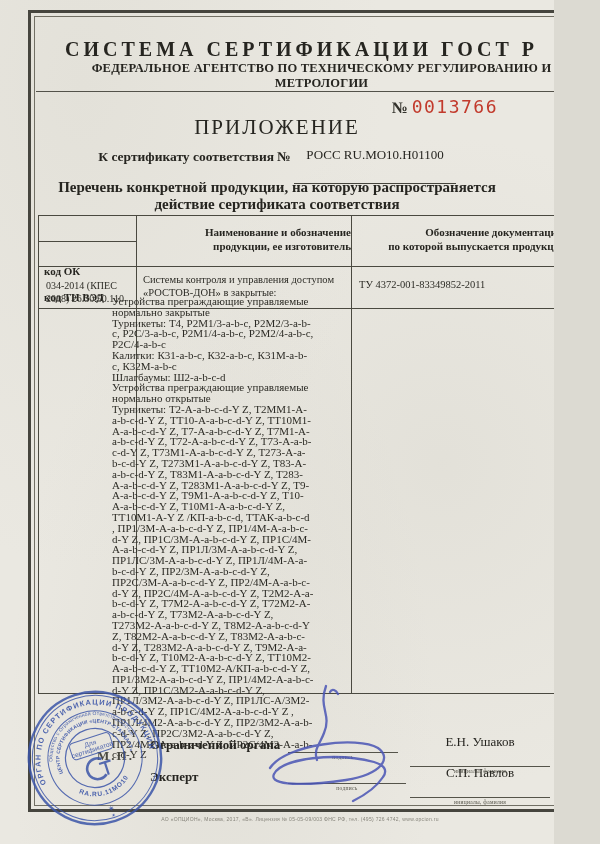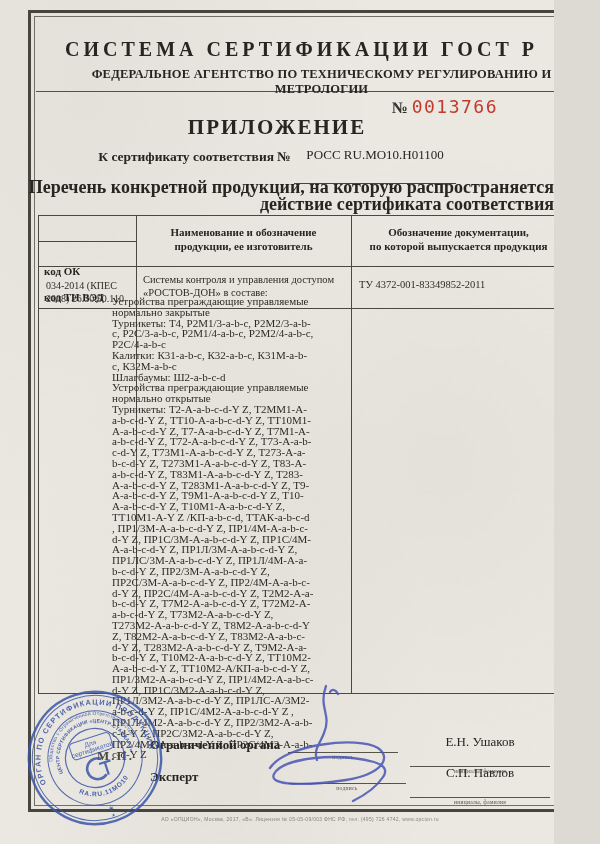--- a/index.html
+++ b/index.html
@@ -14,36 +14,36 @@
       radial-gradient(ellipse at 15% 10%, rgba(214,212,202,.35), transparent 45%),
       radial-gradient(ellipse at 80% 55%, rgba(210,208,198,.30), transparent 50%),
       radial-gradient(ellipse at 40% 85%, rgba(205,203,193,.25), transparent 45%),
       #eae8e1;
     color:#2d2c26;
   }
   .frame{position:absolute;left:28px;top:10px;width:542px;height:796px;border:3px solid #46453e;}
   .frame::after{content:"";position:absolute;inset:3px;border:1px solid #716f64;}
   .header-band{position:absolute;left:36px;top:17px;width:531px;height:74px;border-bottom:1.5px solid #53524a;text-align:center;}
   .header-title{margin-top:21px;font-size:20px;font-weight:bold;letter-spacing:4px;color:#262520;}
-  .header-subtitle{margin-top:6px;font-size:12.5px;font-weight:bold;letter-spacing:.2px;color:#262520;padding-left:40px;}
+  .header-subtitle{font-size:12.5px;font-weight:bold;letter-spacing:.2px;color:#262520;padding-left:40px;}
   .form-number{position:absolute;top:96px;right:56px;white-space:nowrap;}
   .form-number .no{font-size:16px;font-weight:bold;color:#33322c;}
   .form-number .digits{font-family:"DejaVu Sans Mono",monospace;font-size:18px;color:#c23a2c;letter-spacing:1.5px;}
-  .appendix-title{position:absolute;top:115px;left:0;width:100%;text-align:center;font-size:21px;font-weight:bold;letter-spacing:2px;color:#262520;}
+  .appendix-title{position:absolute;top:115px;left:0;width:100%;text-align:center;font-size:21px;font-weight:normal;letter-spacing:2px;color:#262520;}
   .cert-line{position:absolute;top:149px;left:0;width:100%;text-align:center;font-size:13.5px;color:#262520;}
   .cert-line .lbl{font-weight:bold;}
   .cert-line .val{display:inline-block;border-bottom:1.3px solid #45443c;padding:0 12px 20px;font-size:13px;position:relative;top:-2px;}
-  .subject{position:absolute;top:179px;left:0;width:100%;text-align:right;font-weight:bold;font-size:18px;line-height:17px;color:#262520;}
+  .subject{position:absolute;top:179px;left:0;width:100%;text-align:center;font-weight:bold;font-size:15px;line-height:17px;color:#262520;}
   
   .ptable{position:absolute;left:38px;top:215px;width:527px;height:477px;border:1.4px solid #4a4940;}
   .vline,.hline{position:absolute;background:#4a4940;}
   .vline{width:1px;}
   .hline{height:1px;}
   .cell{position:absolute;font-size:10.5px;line-height:12.5px;}
-  .cell.hdr{font-weight:bold;font-size:11px;line-height:13.5px;text-align:center;color:#262520;}
+  .cell.hdr{font-weight:bold;font-size:11px;line-height:13.5px;text-align:right;color:#262520;}
   .codes{font-weight:bold;font-size:11px;color:#262520;margin-top:44px;}
   .details{position:absolute;left:104px;top:296px;width:202px;font-size:11px;line-height:10.8px;margin-left:8px;}
   .details p{margin:0;}
   
   .role{position:absolute;font-weight:bold;font-size:13px;color:#262520;}
   .sig-line{position:absolute;border-bottom:1px solid #55544a;text-align:center;}
   .sig-label{position:absolute;font-size:5.5px;color:#55544a;text-align:center;letter-spacing:.3px;}
   .name-block{position:absolute;width:140px;text-align:center;font-size:13px;color:#262520;}
   .name-block .nm{display:block;padding-bottom:16px;border-bottom:1px solid #55544a;}
   .name-block .sub{display:block;font-size:5.5px;color:#55544a;padding-top:1px;letter-spacing:.3px;}
@@ -94,21 +94,21 @@
     <div class="cell hdr" style="left:97px;top:10px;width:215px;">
       <div>Наименование и обозначение</div>
       <div>продукции, ее изготовитель</div>
     </div>
     <div class="cell hdr" style="left:312px;top:10px;width:215px;">
       <div>Обозначение документации,</div>
       <div>по которой выпускается продукция</div>
     </div>
 
     <div class="cell" style="left:7px;top:56px;width:87px;font-size:10px;margin-top:8px;">034-2014 (КПЕС 2008) 26.30.50.110</div>
-    <div class="cell" style="left:104px;top:58px;width:200px;">Системы контроля и управления доступом «РОСТОВ-ДОН» в составе:</div>
+    <div class="cell" style="left:104px;top:58px;width:200px;">Системы контроля и управления доступом «РОСТОВ-ДОН» в закрытые:</div>
     <div class="cell" style="left:320px;top:63px;width:200px;">ТУ 4372-001-83349852-2011</div>
   </div>
 
   <div class="details">
     <p>Устройства преграждающие управляемые нормально закрытые</p>
     <p>Турникеты: Т4, Р2М1/3-a-b-c, Р2М2/3-a-b-c, Р2С/3-a-b-c, Р2М1/4-a-b-c, Р2М2/4-a-b-c, Р2С/4-a-b-c</p>
     <p>Калитки: К31-a-b-c, К32-a-b-c, К31М-a-b-c, К32М-a-b-c</p>
     <p>Шлагбаумы: Ш2-a-b-c-d</p>
     <p>Устройства преграждающие управляемые нормально открытые</p>
     <p>Турникеты: Т2-А-a-b-c-d-Y Z, Т2ММ1-А-a-b-c-d-Y Z, ТТ10-А-a-b-c-d-Y Z, ТТ10М1-А-a-b-c-d-Y Z, Т7-А-a-b-c-d-Y Z, Т7М1-А-a-b-c-d-Y Z, Т72-А-a-b-c-d-Y Z, Т73-А-a-b-c-d-Y Z, Т73М1-А-a-b-c-d-Y Z, Т273-А-a-b-c-d-Y Z, Т273М1-А-a-b-c-d-Y Z, Т83-А-a-b-c-d-Y Z, Т83М1-А-a-b-c-d-Y Z, Т283-А-a-b-c-d-Y Z, Т283М1-А-a-b-c-d-Y Z, Т9-А-a-b-c-d-Y Z, Т9М1-А-a-b-c-d-Y Z, Т10-А-a-b-c-d-Y Z, Т10М1-А-a-b-c-d-Y Z, ТТ10М1-А-Y Z /КП-a-b-c-d, ТТАК-a-b-c-d , ПР1/3М-А-a-b-c-d-Y Z, ПР1/4М-А-a-b-c-d-Y Z, ПР1С/3М-А-a-b-c-d-Y Z, ПР1С/4М-А-a-b-c-d-Y Z, ПР1Л/3М-А-a-b-c-d-Y Z, ПР1ЛС/3М-А-a-b-c-d-Y Z, ПР1Л/4М-А-a-b-c-d-Y Z, ПР2/3М-А-a-b-c-d-Y Z, ПР2С/3М-А-a-b-c-d-Y Z, ПР2/4М-А-a-b-c-d-Y Z, ПР2С/4М-А-a-b-c-d-Y Z, Т2М2-А-a-b-c-d-Y Z, Т7М2-А-a-b-c-d-Y Z, Т72М2-А-a-b-c-d-Y Z, Т73М2-А-a-b-c-d-Y Z, Т273М2-А-a-b-c-d-Y Z, Т8М2-А-a-b-c-d-Y Z, Т82М2-А-a-b-c-d-Y Z, Т83М2-А-a-b-c-d-Y Z, Т283М2-А-a-b-c-d-Y Z, Т9М2-А-a-b-c-d-Y Z, Т10М2-А-a-b-c-d-Y Z, ТТ10М2-А-a-b-c-d-Y Z, ТТ10М2-А/КП-a-b-c-d-Y Z, ПР1/3М2-А-a-b-c-d-Y Z, ПР1/4М2-А-a-b-c-d-Y Z, ПР1С/3М2-А-a-b-c-d-Y Z, ПР1Л/3М2-А-a-b-c-d-Y Z, ПР1ЛС-А/3М2-a-b-c-d-Y Z, ПР1С/4М2-А-a-b-c-d-Y Z , ПР1Л/4М2-А-a-b-c-d-Y Z, ПР2/3М2-А-a-b-c-d-Y Z, ПР2С/3М2-А-a-b-c-d-Y Z, ПР2/4М2-А-a-b-c-d-Y Z, ПР2С/4М2-А-a-b-c-d-Y Z</p>

